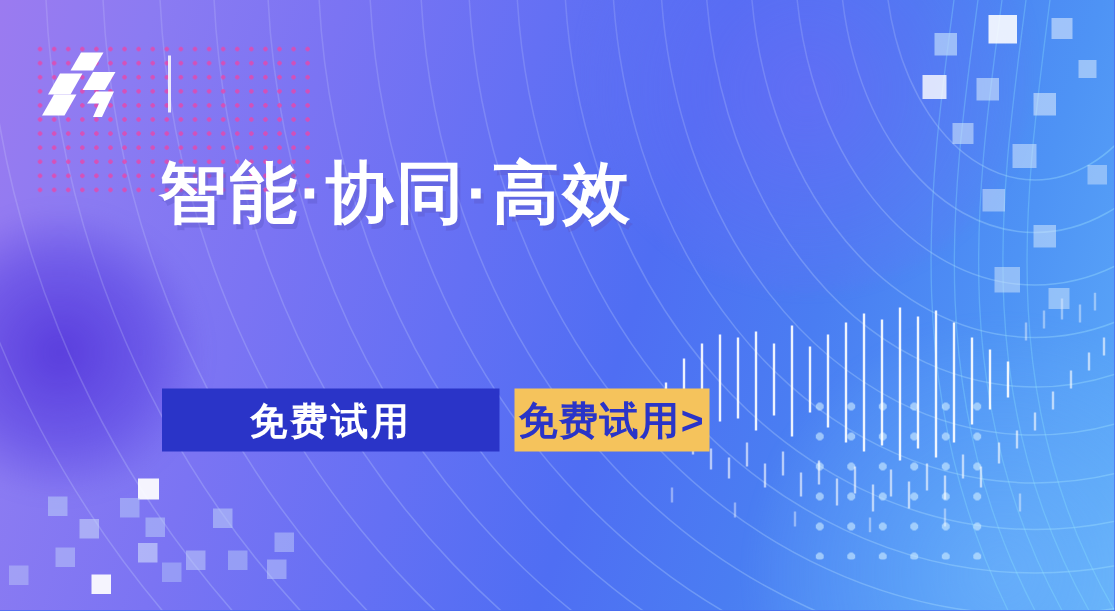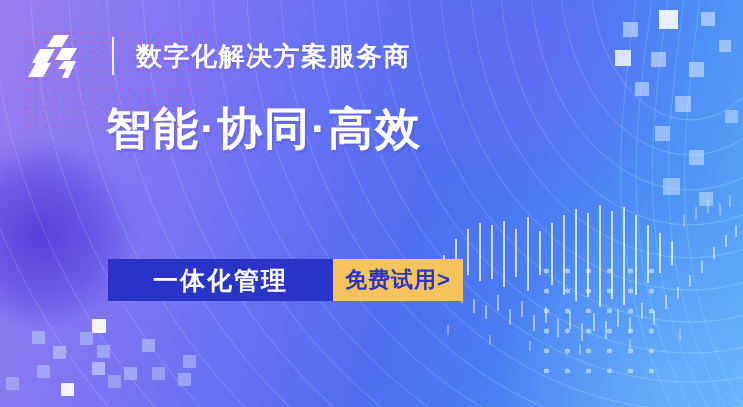--- a/index.html
+++ b/index.html
@@ -108,26 +108,27 @@
     display:flex; align-items:stretch; height:42px;
   }
   #btn-primary {
     width:225px; height:42px;
     background:#2a34c8;
     display:flex; align-items:center; justify-content:center;
     color:#ffffff; font-size:25px; font-weight:bold; letter-spacing:2px;
     cursor:pointer;
   }
   #btn-trial {
-    margin-left:0;
+    margin-left:10px;
     width:130px; height:42px;
     background:#f5c35c;
     display:flex; align-items:center; justify-content:center;
-    color:#2a34c8; font-size:22px; font-weight:bold; letter-spacing:1px;
+    color:#2a34c8; font-size:26px; font-weight:bold; letter-spacing:1px;
     cursor:pointer;
+    font-family:Liberation Mono, monospace;
   }
 </style>
 </head>
 <body>
 
 <div id="banner">
 
   <div class="blob" id="blob-left"></div>
   <div class="blob" id="blob-topright"></div>
   <div class="blob" id="blob-bottomright"></div>
@@ -294,25 +295,24 @@
 
         <polygon points="34,18 49,18 42,30 27,30"></polygon>
 
         <polygon points="36,31 48,31 40,48 34,48 38,39 30,39"></polygon>
       </g>
     </svg>
 
 
     <div id="logo-divider"></div>
 
-    <div id="tagline">数字化解决方案服务商</div>
   </div>
 
   <div id="headline">
     <div class="hl-line" id="hl1">智能·协同·高效</div>
   </div>
 
   <div id="cta-row">
-    <div id="btn-primary">一体化管理</div>
+    <div id="btn-primary">免费试用</div>
     <div id="btn-trial">免费试用&gt;</div>
   </div>
 
 </div>
 
 </body></html>

